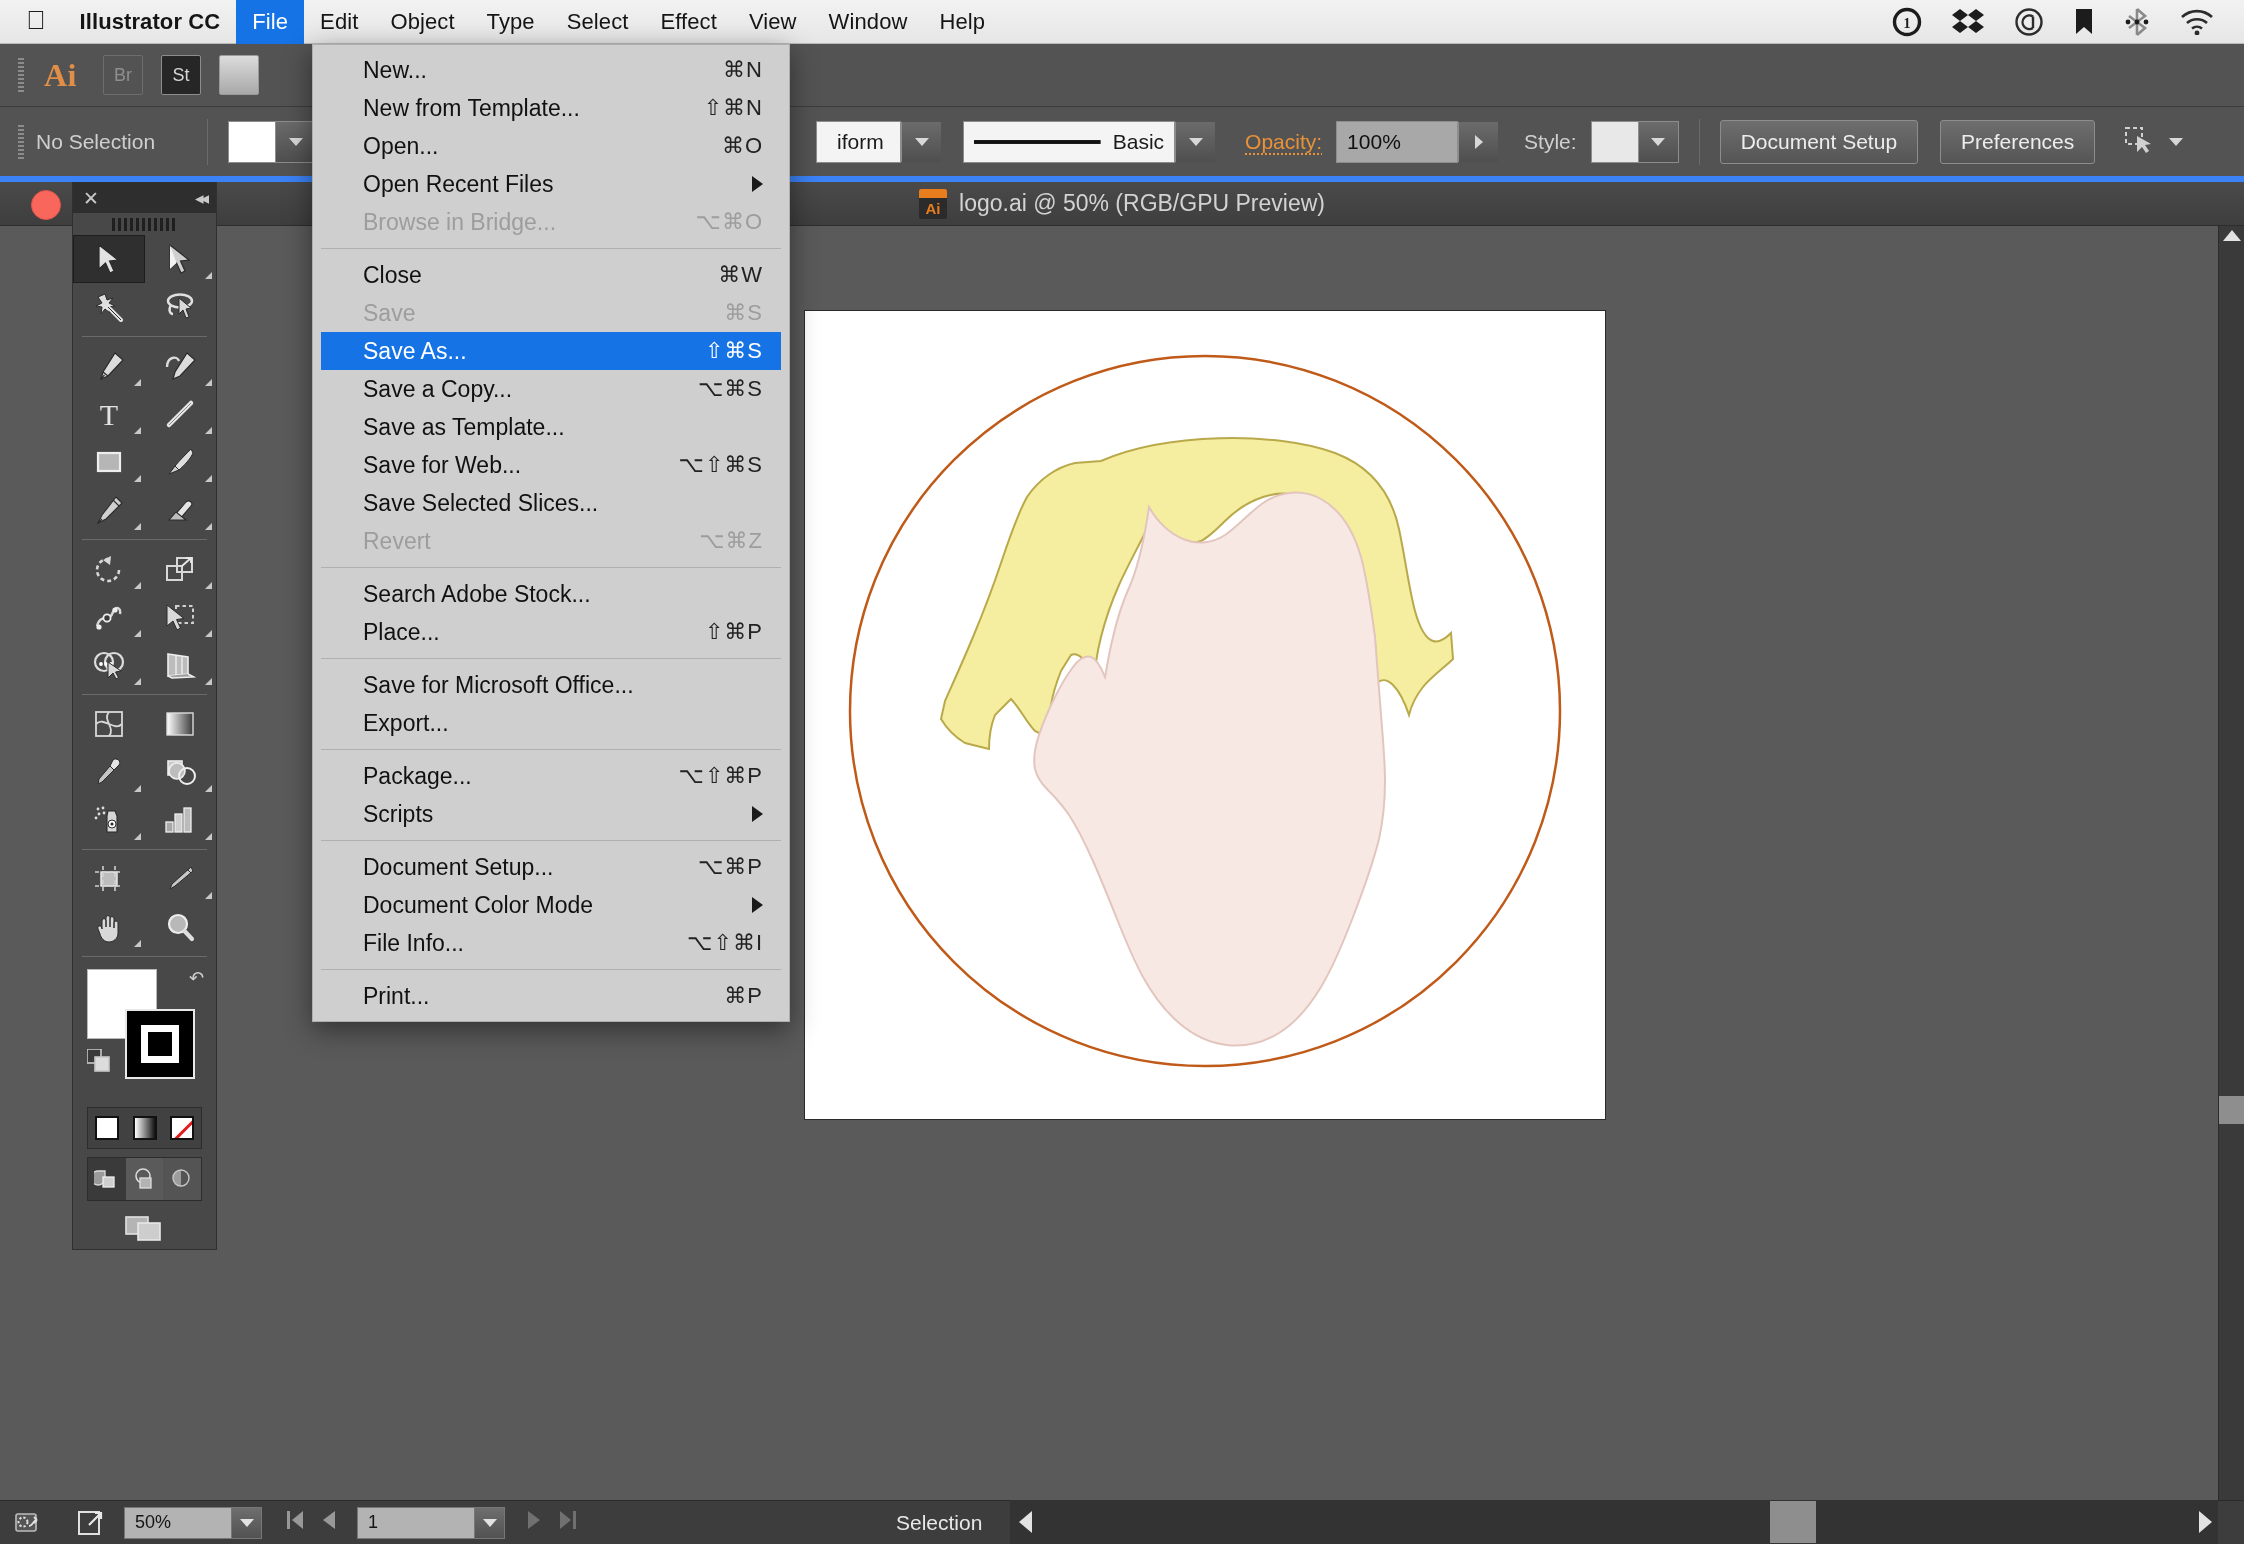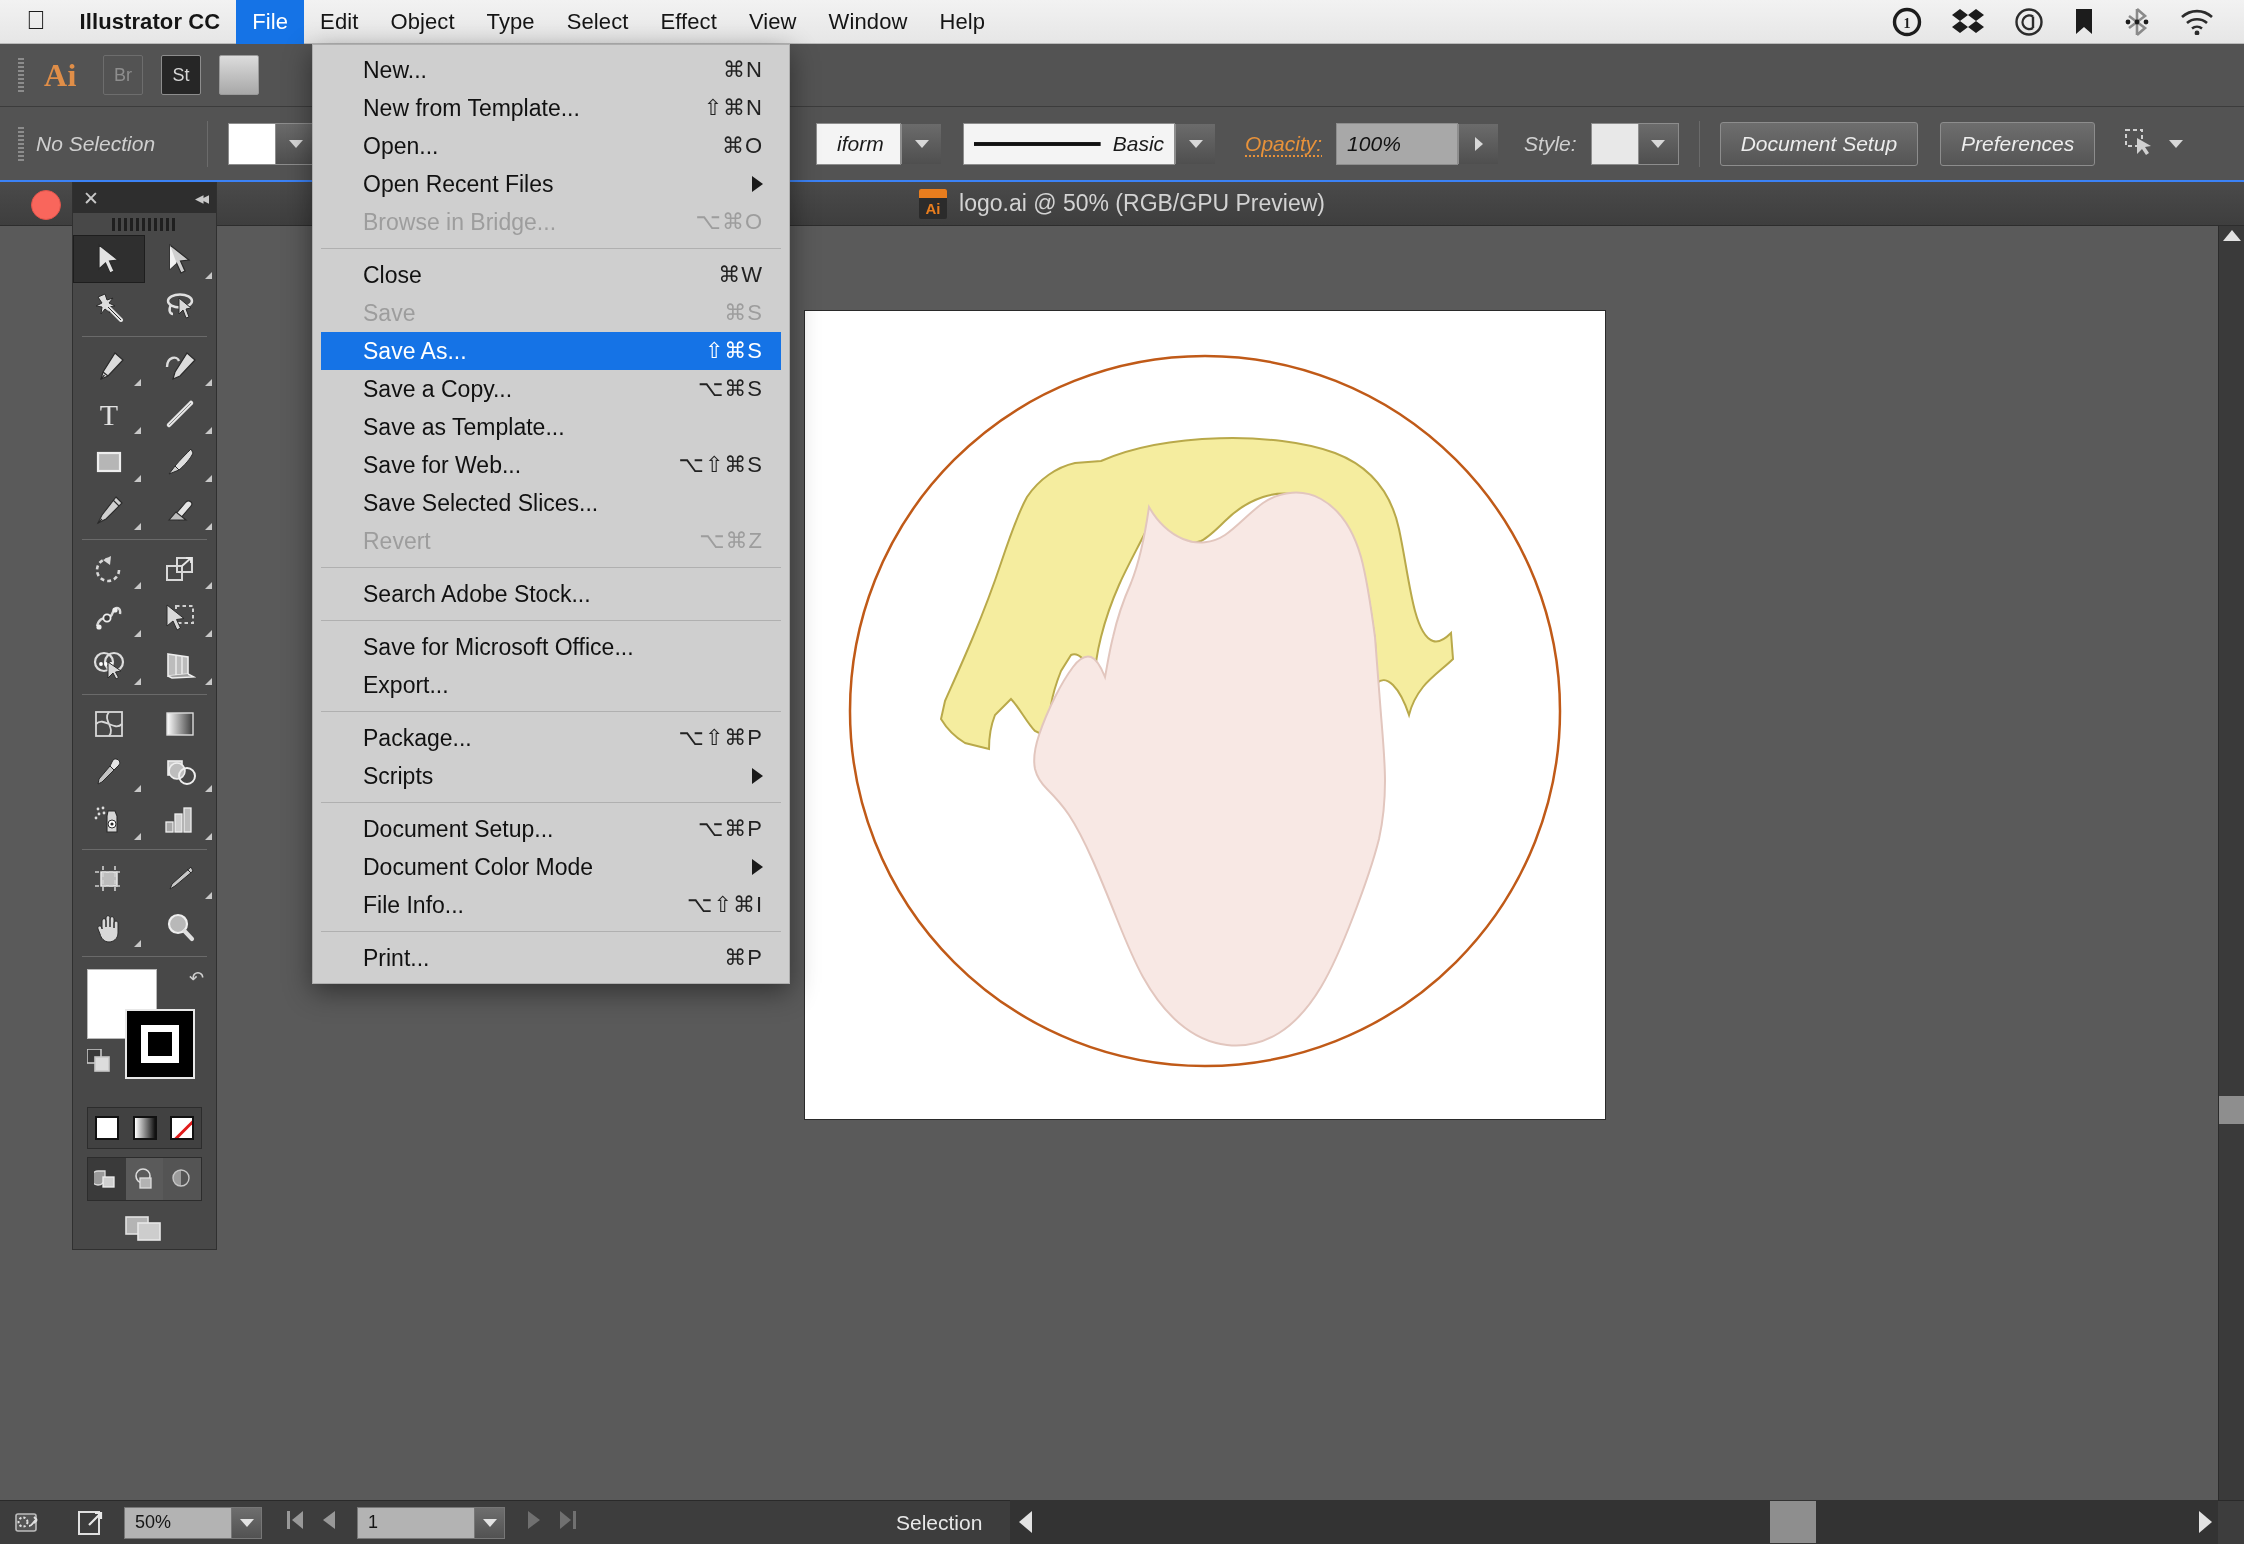--- a/index.html
+++ b/index.html
@@ -50,22 +50,22 @@
   .sq-btn{
     width:40px; height:40px; display:flex; align-items:center; justify-content:center;
     font-size:18px; margin-right:18px; border:1px solid #6d6d6d; border-radius:2px;
   }
   .sq-btn.br{ color:#8e8e8e; background:#535353; }
   .sq-btn.st{ color:#d6d6d6; background:#262626; border-color:#8d8d8d; }
   .sq-btn.doc{ background:linear-gradient(to bottom,#dcdcdc,#a8a8a8); border-color:#9a9a9a; }
 
   #controlbar{
     position:absolute; left:0; top:63px; width:2244px; height:75px;
-    background:#535353; border-bottom:2px solid #3b82f6;
-    display:flex; align-items:center; color:#d8d8d8; font-size:21px;font-style:italic;
+    background:#535353; border-bottom:6px solid #3b82f6;
+    display:flex; align-items:center; color:#d8d8d8; font-size:21px;
   }
   .cb-label{ color:#cfcfcf; white-space:nowrap; }
   .cb-sep{ width:1px; height:46px; background:#6b6b6b; margin:0 20px; }
   .swatch-combo{ display:flex; align-items:center; border:1px solid #8d8d8d; }
   .swatch-box{ width:46px; height:40px; background:#fff; }
   .swatch-drop{
     width:40px; height:40px; background:linear-gradient(to bottom,#6b6b6b,#4f4f4f);
     display:flex; align-items:center; justify-content:center; border-left:1px solid #8d8d8d;
   }
   .caret-d{ width:0;height:0;border-left:7px solid transparent;border-right:7px solid transparent;border-top:8px solid #d8d8d8; }
@@ -818,20 +818,24 @@
       <span>Save Selected Slices...</span>
     </div>
     <div class="mi disabled">
       <span>Revert</span>
       <span class="sc">⌥⌘Z</span>
     </div>
     <div class="mdiv"></div>
     <div class="mi">
       <span>Search Adobe Stock...</span>
     </div>
+    <div class="mi">
+      <span>Place...</span>
+      <span class="sc">⇧⌘P</span>
+    </div>
     <div class="mdiv"></div>
     <div class="mi">
       <span>Save for Microsoft Office...</span>
     </div>
     <div class="mi">
       <span>Export...</span>
     </div>
     <div class="mdiv"></div>
     <div class="mi">
       <span>Package...</span>

